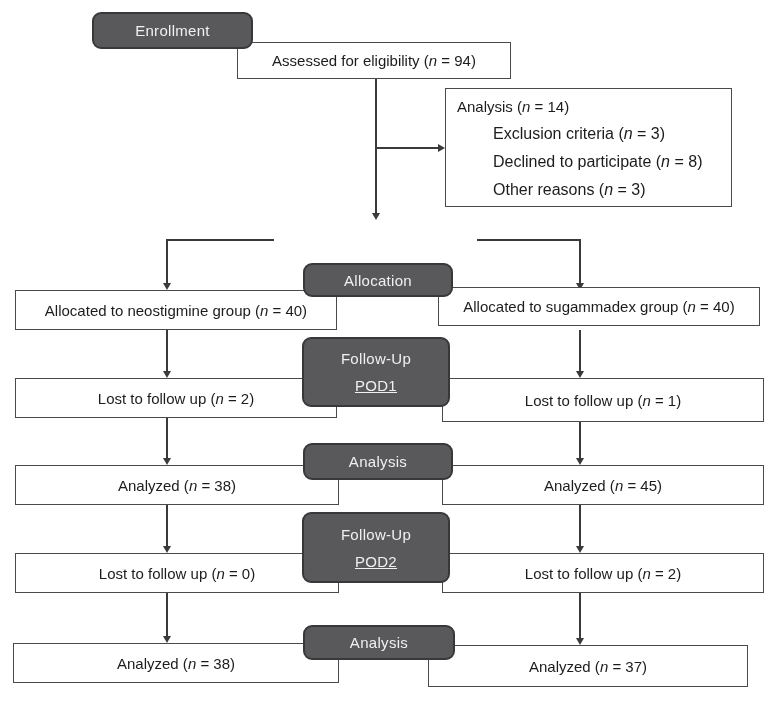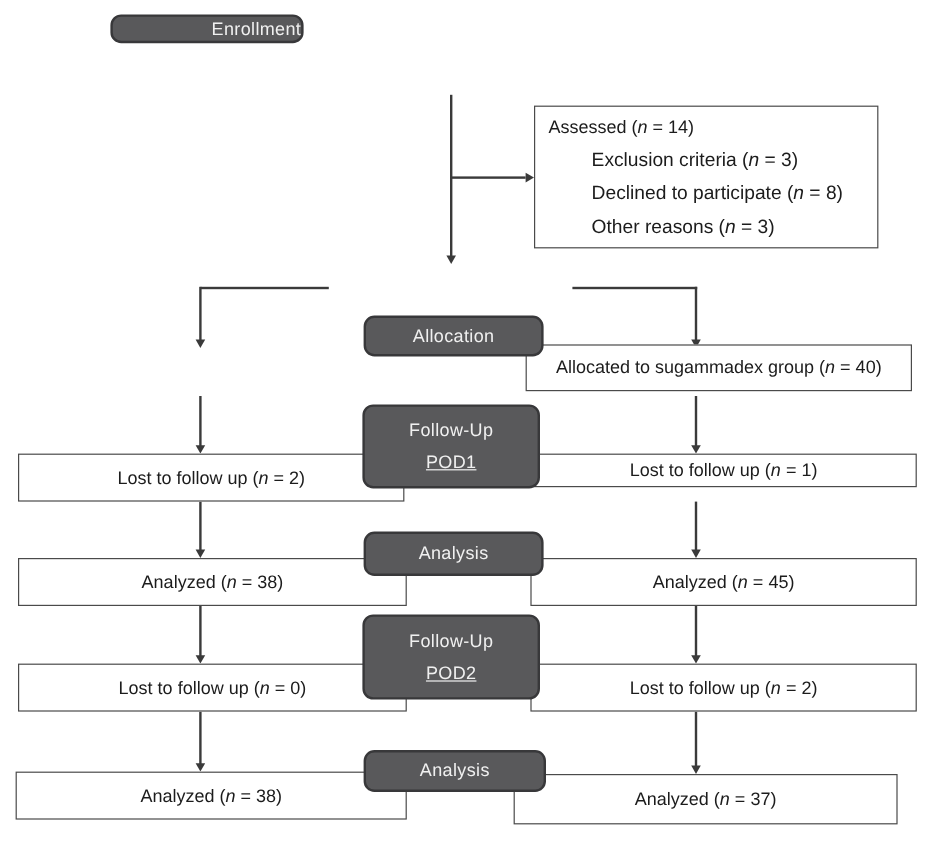--- a/index.html
+++ b/index.html
@@ -66,37 +66,43 @@
   <div class="line" style="left:166.25px; top:505px; width:1.5px; height:42px;"></div>
   <div class="arr-d" style="left:162.5px; top:546px;"></div>
   <div class="line" style="left:579.25px; top:505px; width:1.5px; height:42px;"></div>
   <div class="arr-d" style="left:575.5px; top:546px;"></div>
 
   <div class="line" style="left:166.25px; top:593px; width:1.5px; height:44px;"></div>
   <div class="arr-d" style="left:162.5px; top:636px;"></div>
   <div class="line" style="left:579.25px; top:593px; width:1.5px; height:46px;"></div>
   <div class="arr-d" style="left:575.5px; top:638px;"></div>
 
+  <div class="wbox" style="left:237px; top:42px; width:274px; height:37px;">
+    <span><span>Assessed for eligibility (</span><i>n</i><span> = 94)</span></span>
+  </div>
 
   <div class="wbox excl" style="left:445px; top:88px; width:287px; height:119px;">
-    <div><span>Assessed (</span><i>n</i><span> = 14)</span></div>
+    <div><span>Analysis (</span><i>n</i><span> = 14)</span></div>
     <div class="reason"><span>Exclusion criteria (</span><i>n</i><span> = 3)</span></div>
     <div class="reason"><span>Declined to participate (</span><i>n</i><span> = 8)</span></div>
     <div class="reason"><span>Other reasons (</span><i>n</i><span> = 3)</span></div>
   </div>
 
 
+  <div class="wbox" style="left:15px; top:290px; width:322px; height:40px;">
+    <span><span>Allocated to neostigmine group (</span><i>n</i><span> = 40)</span></span>
+  </div>
   <div class="wbox" style="left:438px; top:287px; width:322px; height:39px;">
     <span><span>Allocated to sugammadex group (</span><i>n</i><span> = 40)</span></span>
   </div>
 
   <div class="wbox" style="left:15px; top:378px; width:322px; height:40px;">
     <span><span>Lost to follow up (</span><i>n</i><span> = 2)</span></span>
   </div>
-  <div class="wbox" style="left:442px; top:378px; width:322px; height:28px;">
+  <div class="wbox" style="left:442px; top:378px; width:322px; height:44px;">
     <span><span>Lost to follow up (</span><i>n</i><span> = 1)</span></span>
   </div>
 
   <div class="wbox" style="left:15px; top:465px; width:324px; height:40px;">
     <span><span>Analyzed (</span><i>n</i><span> = 38)</span></span>
   </div>
   <div class="wbox" style="left:442px; top:465px; width:322px; height:40px;">
     <span><span>Analyzed (</span><i>n</i><span> = 45)</span></span>
   </div>
 
@@ -107,21 +113,21 @@
     <span><span>Lost to follow up (</span><i>n</i><span> = 2)</span></span>
   </div>
 
   <div class="wbox" style="left:13px; top:643px; width:326px; height:40px;">
     <span><span>Analyzed (</span><i>n</i><span> = 38)</span></span>
   </div>
   <div class="wbox" style="left:428px; top:645px; width:320px; height:42px;">
     <span><span>Analyzed (</span><i>n</i><span> = 37)</span></span>
   </div>
 
-  <div class="stage" style="left:92px; top:12px; width:161px; height:24px;align-items:flex-end;">
+  <div class="stage" style="left:92px; top:12px; width:161px; height:37px;">
     <div>Enrollment</div>
   </div>
 
   <div class="stage" style="left:303px; top:263px; width:150px; height:34px;text-align:right;">
     <div>Allocation</div>
   </div>
 
   <div class="stage" style="left:302px; top:337px; width:148px; height:70px;">
     <div>Follow-Up</div>
     <div class="l2">POD1</div>

